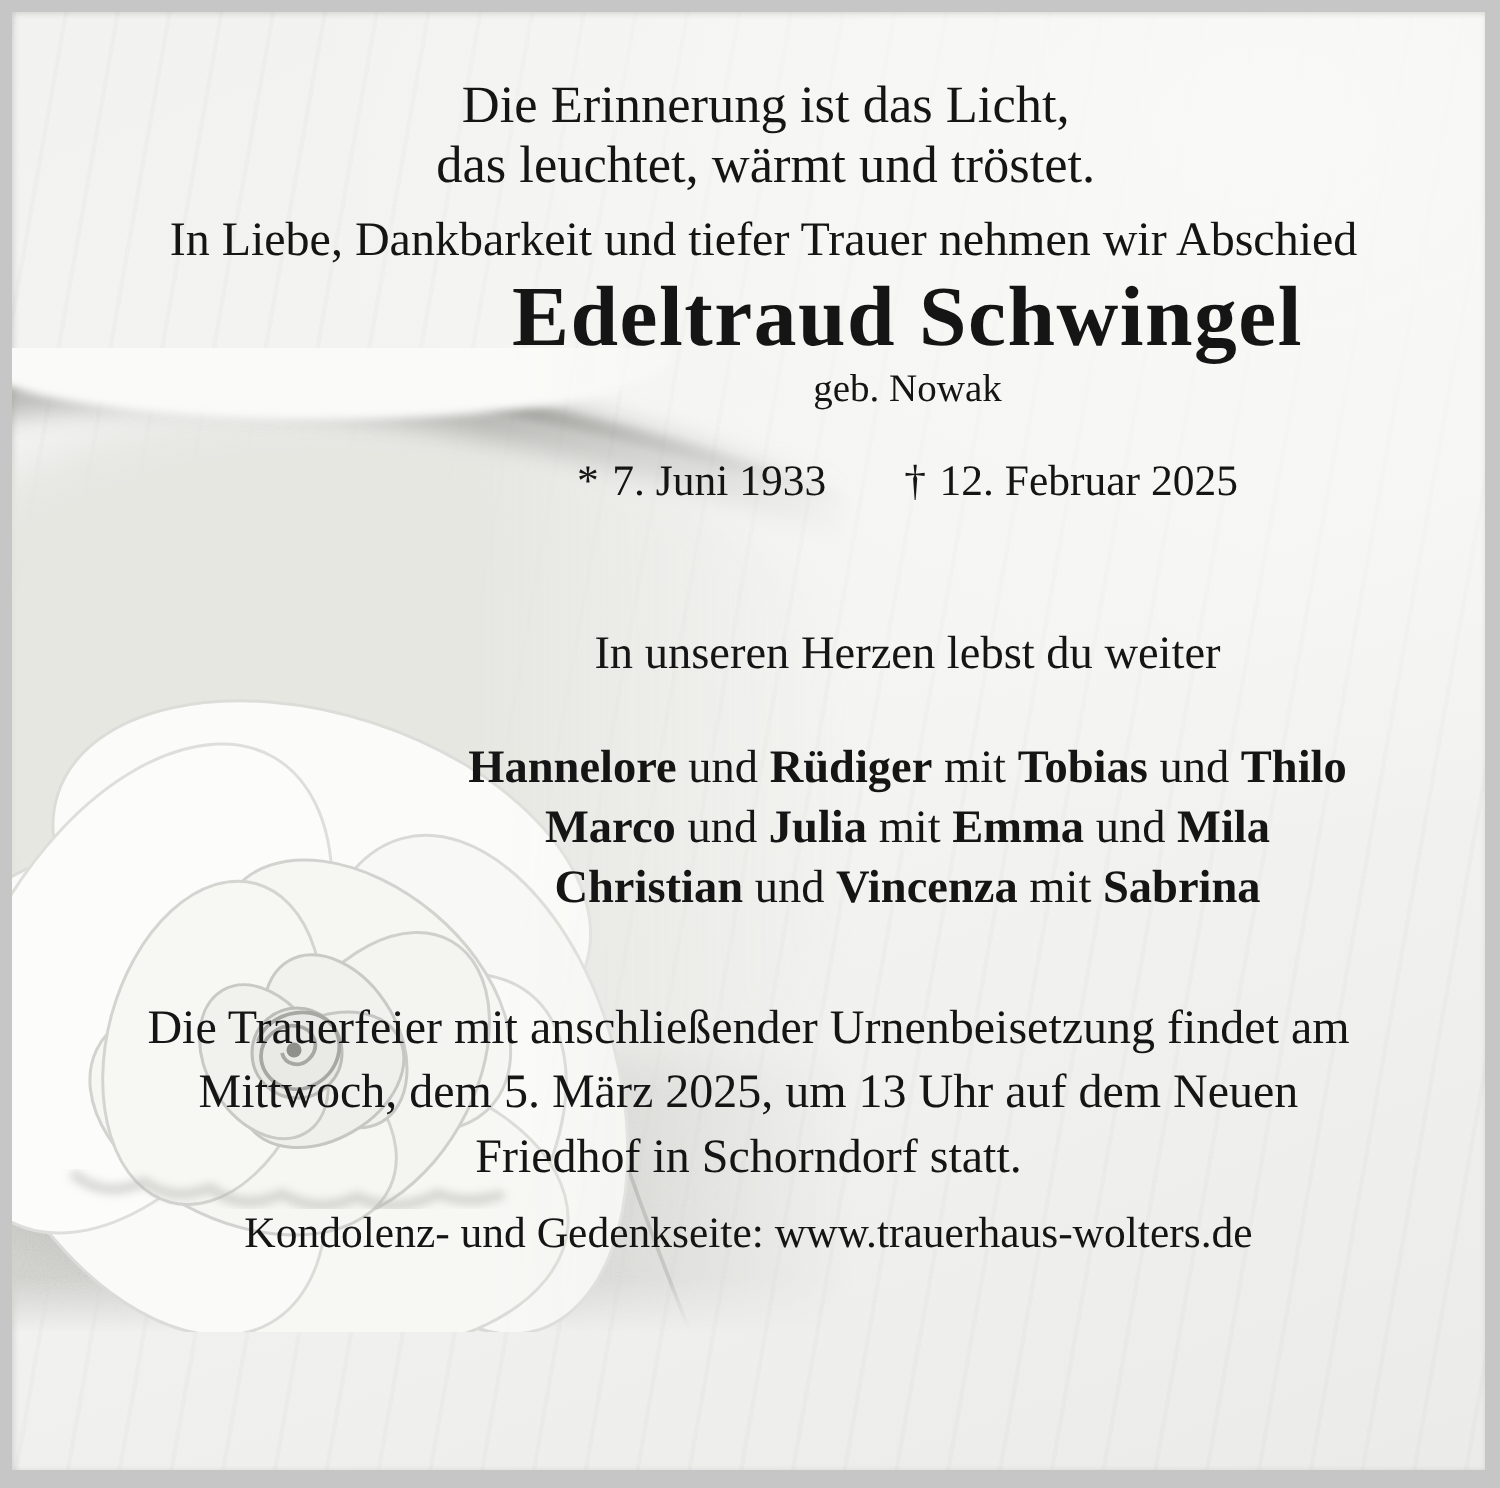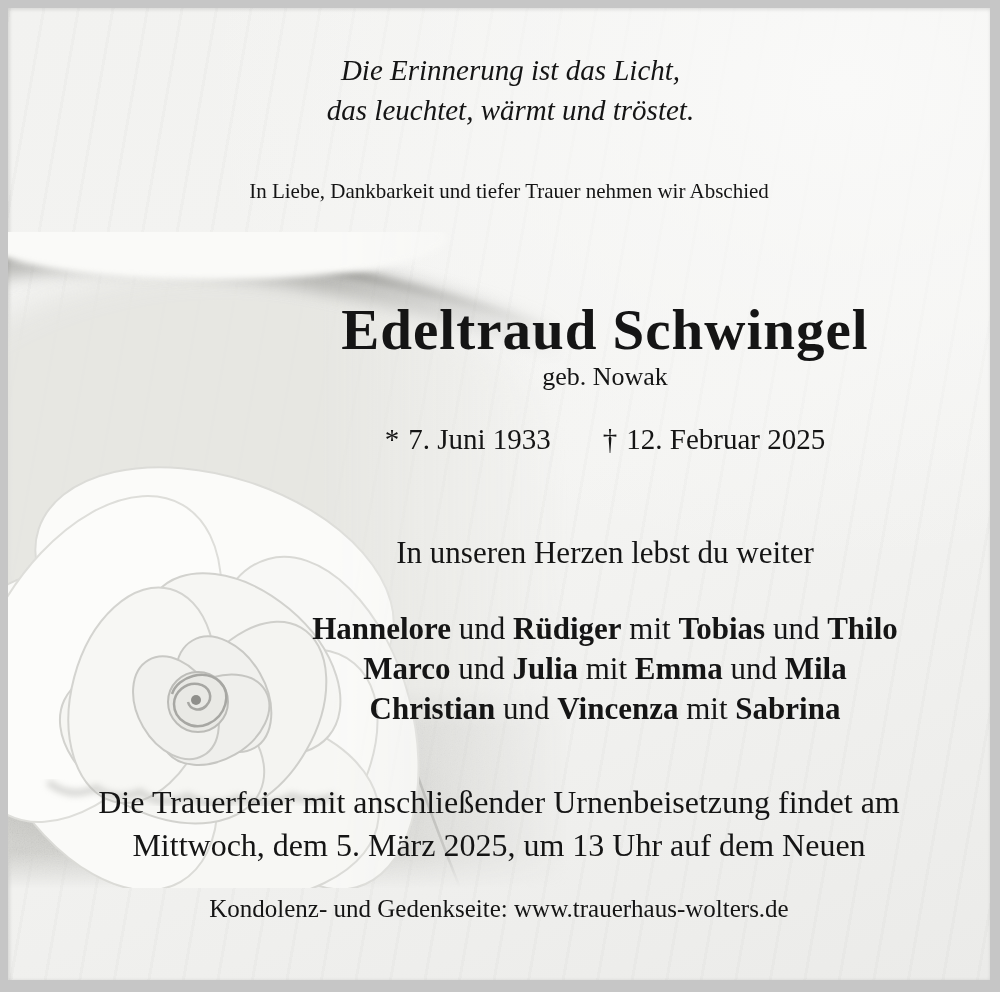--- a/index.html
+++ b/index.html
@@ -34,34 +34,32 @@
     pointer-events: none;
   }
   .content {
     position: relative;
     z-index: 2;
     text-align: center;
     width: 100%;
   }
   .quote {
     margin-top: 42px;
-    font-style: italic;
-    font-size: 29px;
+    font-size: 35px;
     line-height: 40px;
     margin-left: 23px;
   }
   .intro {
-    margin-top: 40px;
-    font-size: 21px;
+    margin-top: 8px;
+    font-size: 32px;
     line-height: 43px;
     padding-left: 20px;
   }
   .shift { padding-left: 212px; }
   .name {
-    margin-top: 86px;
     font-size: 57px;
     line-height: 62px;
     font-weight: bold;
     letter-spacing: 1px;
   }
   .maiden {
     font-size: 26px;
     line-height: 32px;
     font-family: Liberation Serif, serif;
   }
@@ -81,22 +79,22 @@
     margin-top: 36px;
     font-size: 31px;
     line-height: 40px;
   }
   .funeral {
     margin-top: 52px;
     font-size: 32px;
     line-height: 43px;
   }
   .footer-line {
-    margin-top: 26px;
-    font-size: 25px;
+    margin-top: 14px;
+    font-size: 29px;
     line-height: 32px;
   }
 </style>
 </head>
 <body>
 
 <div class="notice">
 
   <svg class="rose-svg" viewBox="0 0 572 656" xmlns="http://www.w3.org/2000/svg" aria-hidden="true">
     <defs>
@@ -207,20 +205,21 @@
 
     <div class="family shift">
       <div><b>Hannelore</b><span> und </span><b>Rüdiger</b><span> mit </span><b>Tobias</b><span> und </span><b>Thilo</b></div>
       <div><b>Marco</b><span> und </span><b>Julia</b><span> mit </span><b>Emma</b><span> und </span><b>Mila</b></div>
       <div><b>Christian</b><span> und </span><b>Vincenza</b><span> mit </span><b>Sabrina</b></div>
     </div>
 
     <div class="funeral">
       <div>Die Trauerfeier mit anschließender Urnenbeisetzung findet am</div>
       <div>Mittwoch, dem 5. März 2025, um 13 Uhr auf dem Neuen</div>
+      <div>Friedhof in Schorndorf statt.</div>
     </div>
 
     <div class="footer-line">
       <span>Kondolenz- und Gedenkseite: </span><span>www.trauerhaus-wolters.de</span>
     </div>
 
   </div>
 </div>
 
 </body></html>

